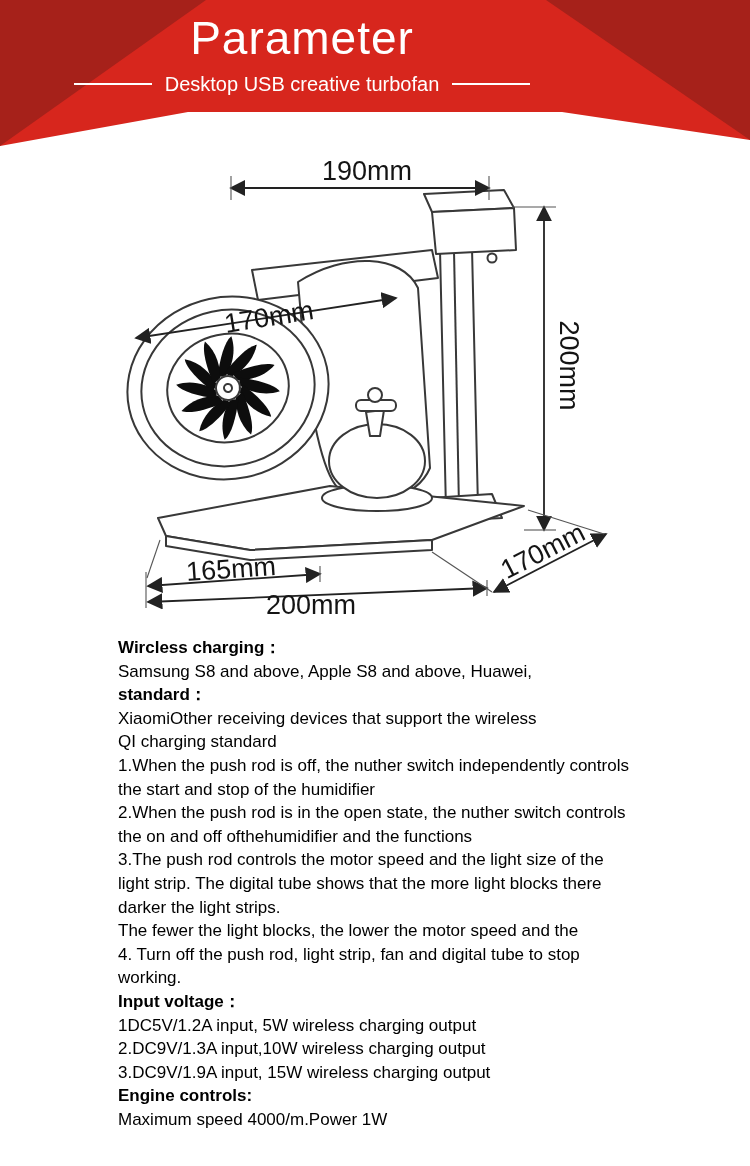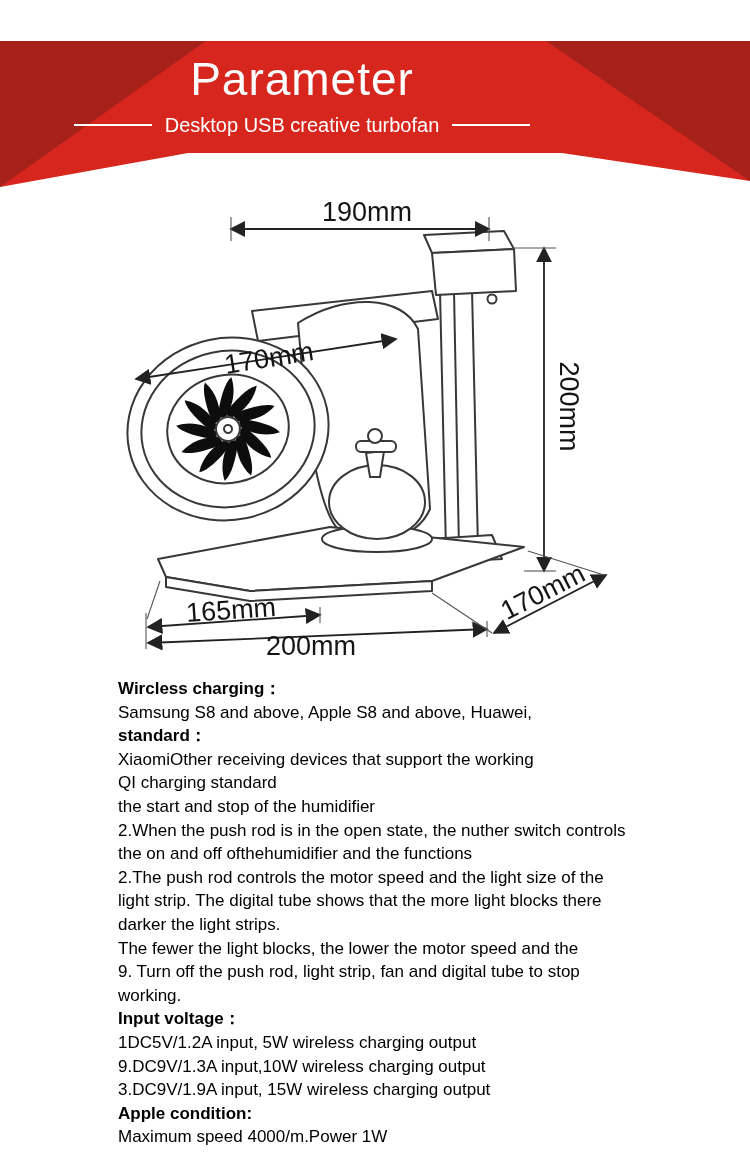--- a/index.html
+++ b/index.html
@@ -2,21 +2,21 @@
 <html><head>
 <meta charset="utf-8">
 <style>
   html,body{margin:0;padding:0;}
   body{
     width:750px;height:1166px;background:#ffffff;
     font-family:"Liberation Sans", sans-serif;color:#111;
     position:relative;overflow:hidden;
   }
   
-  .header{position:relative;width:604px;height:150px;margin-top:41px;}
+  .header{position:relative;width:604px;height:150px;}
   .header-bg{position:absolute;left:0;top:0;}
   .header-content{position:relative;text-align:center;color:#fff;padding-top:13px;z-index:2;}
   .page-title{margin:0;font-size:46px;font-weight:500;letter-spacing:1px;line-height:1.1;}
   .subtitle-row{display:flex;align-items:center;justify-content:center;gap:13px;margin-top:9px;font-size:20px;}
   .hline{width:78px;height:2px;background:#ffffff;}
   
   .diagram{position:relative;width:750px;height:480px;}
   .diagram svg{position:absolute;left:0;top:0;}
   .dim{position:absolute;font-size:27px;color:#141414;white-space:nowrap;}
   .dim.r90{width:120px;text-align:center;transform:rotate(90deg);}
@@ -149,29 +149,30 @@
   <div class="dim r90" style="left:508px;top:200px;">200mm</div>
   <div class="dim" style="left:186px;top:404px;transform:rotate(-4deg);">165mm</div>
   <div class="dim" style="left:266px;top:440px;">200mm</div>
   <div class="dim" style="left:498px;top:386px;transform:rotate(-27deg);">170mm</div>
 </div>
 
 <div class="specs">
   <p class="spec-line bold">Wircless charging：</p>
   <p class="spec-line">Samsung S8 and above, Apple S8 and above, Huawei,</p>
   <p class="spec-line bold">standard：</p>
-  <p class="spec-line">XiaomiOther receiving devices that support the working</p>
+  <p class="spec-line">XiaomiOther receiving devices that support the wireless</p>
   <p class="spec-line">QI charging standard</p>
+  <p class="spec-line">1.When the push rod is off, the nuther switch independently controls</p>
   <p class="spec-line">the start and stop of the humidifier</p>
   <p class="spec-line">2.When the push rod is in the open state, the nuther switch controls</p>
   <p class="spec-line">the on and off ofthehumidifier and the functions</p>
-  <p class="spec-line">2.The push rod controls the motor speed and the light size of the</p>
+  <p class="spec-line">3.The push rod controls the motor speed and the light size of the</p>
   <p class="spec-line">light strip. The digital tube shows that the more light blocks there</p>
   <p class="spec-line">darker the light strips.</p>
   <p class="spec-line">The fewer the light blocks, the lower the motor speed and the</p>
-  <p class="spec-line">9. Turn off the push rod, light strip, fan and digital tube to stop working.</p>
+  <p class="spec-line">4. Turn off the push rod, light strip, fan and digital tube to stop working.</p>
   <p class="spec-line bold">Input voltage：</p>
   <p class="spec-line">1DC5V/1.2A input, 5W wireless charging output</p>
-  <p class="spec-line">9.DC9V/1.3A input,10W wireless charging output</p>
+  <p class="spec-line">2.DC9V/1.3A input,10W wireless charging output</p>
   <p class="spec-line">3.DC9V/1.9A input, 15W wireless charging output</p>
-  <p class="spec-line bold">Apple condition:</p>
+  <p class="spec-line bold">Engine controls:</p>
   <p class="spec-line">Maximum speed 4000/m.Power 1W</p>
 </div>
 
 </body></html>

